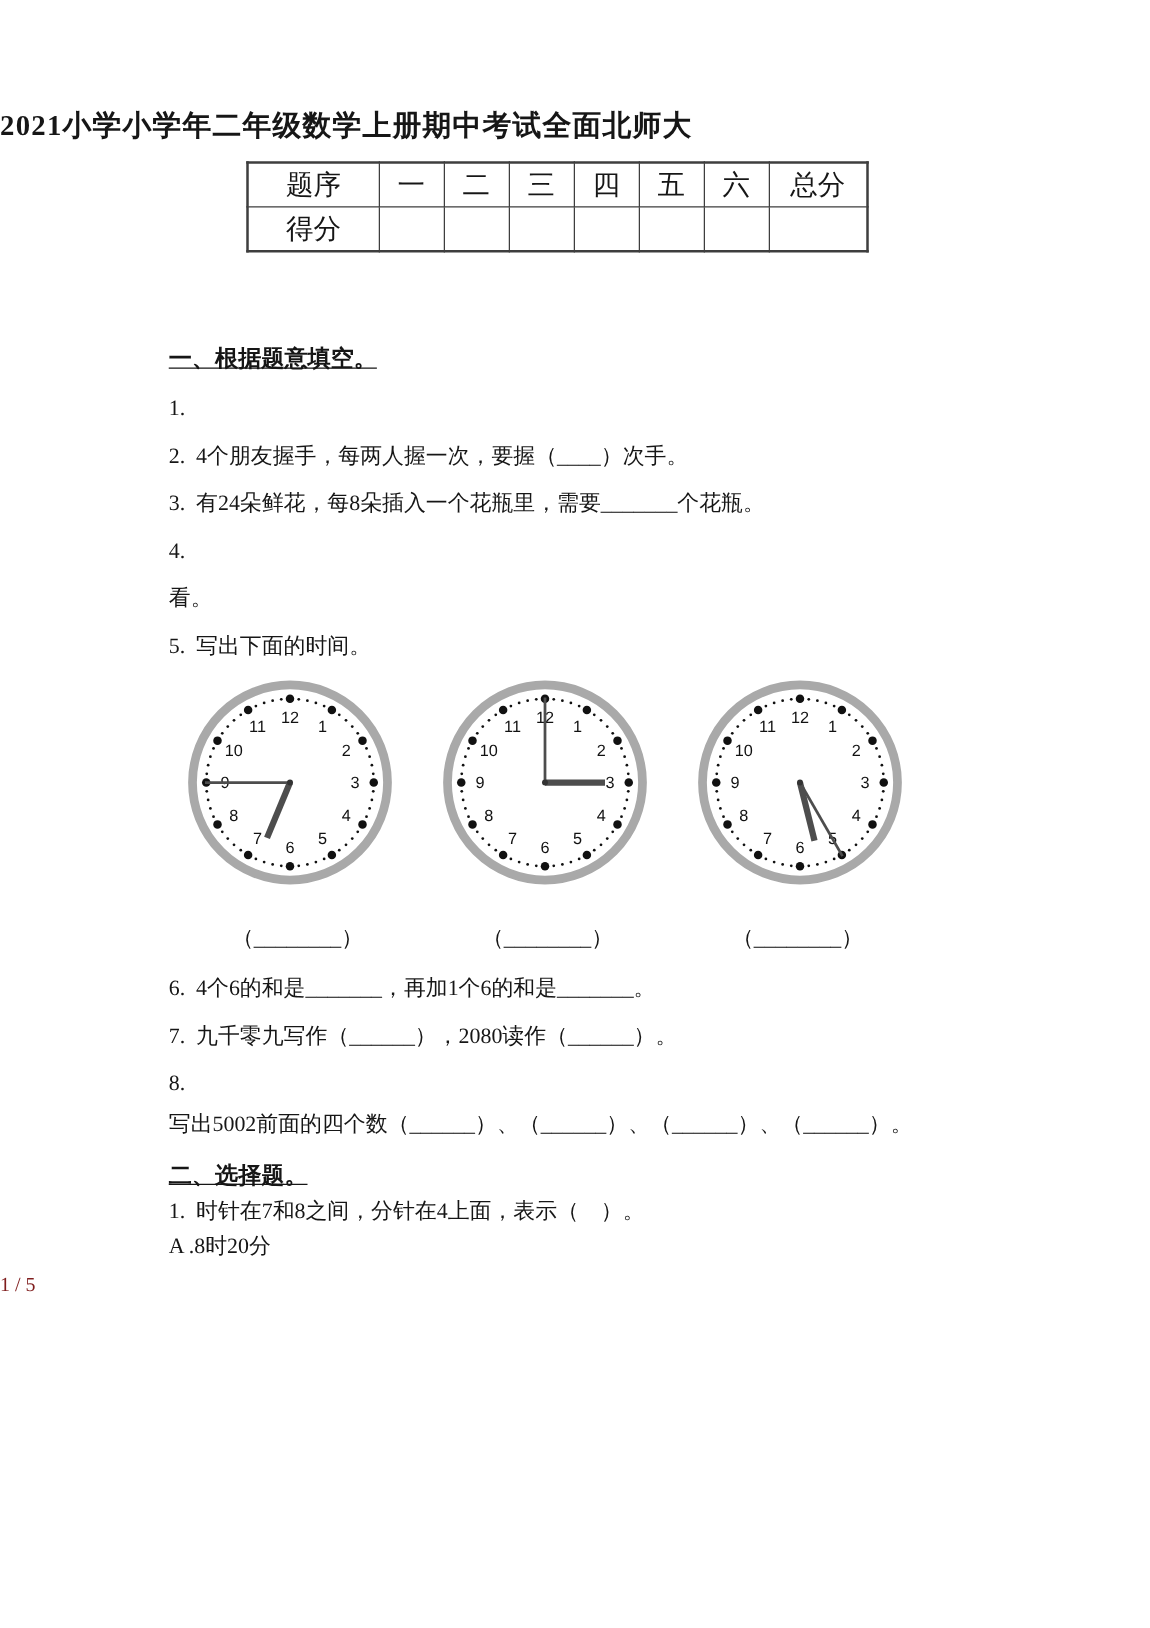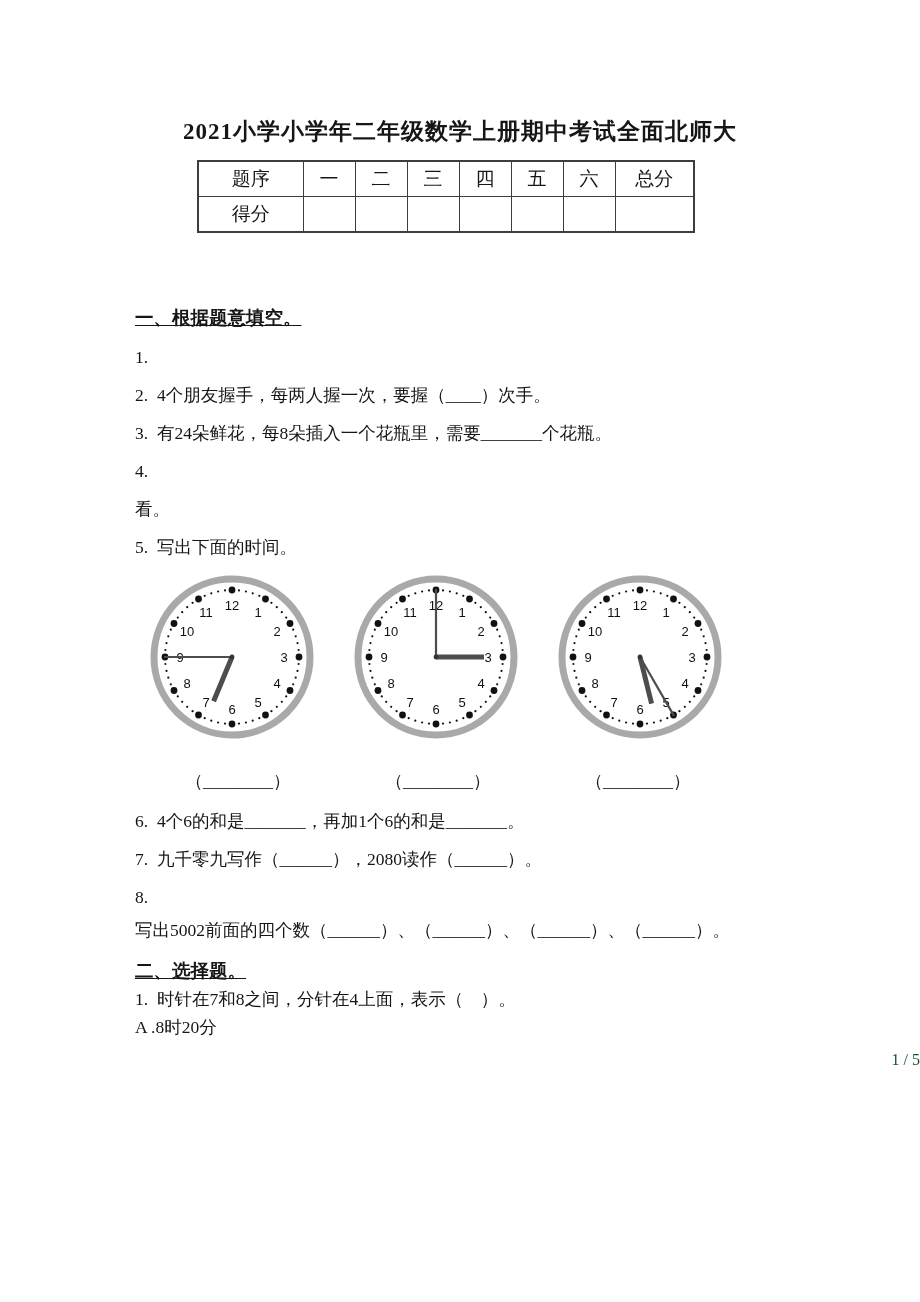--- a/index.html
+++ b/index.html
@@ -3,51 +3,51 @@
 <meta charset="utf-8">
 <style>
   html,body{margin:0;padding:0;}
   body{
     width:920px;height:1302px;background:#ffffff;color:#161616;
     font-family:"Liberation Serif","DejaVu Serif",serif;
     overflow:hidden;
   }
   .page{position:relative;width:920px;height:1302px;}
   .title{
-    padding-top:116px;text-align:center;
+    padding-top:85px;text-align:left;
     font-size:23px;font-weight:700;letter-spacing:1px;
   }
   .info-line{
     margin-top:56px;text-align:center;font-size:17.5px;white-space:pre;
   }
   table.score-table{
     border-collapse:collapse;margin:13px 0 0 197px;
     border:2px solid #3e3e3e;table-layout:fixed;
   }
   table.score-table td{
     border:1.6px solid #3e3e3e;height:34px;padding:0;
-    text-align:center;vertical-align:middle;font-size:19px;
+    text-align:center;vertical-align:middle;font-size:22px;
   }
   .content{padding-left:135px;}
   .sec-heading{
     margin-top:72px;font-size:18.5px;font-weight:700;
     font-family:"Liberation Sans","DejaVu Sans",sans-serif;
     white-space:pre;
     text-decoration:underline;
   }
   .sec-heading.second{margin-top:13px;height:28px;line-height:28px;}
   .line{font-size:17.5px;height:38px;line-height:38px;white-space:pre;}
   .line.first{margin-top:8px;}
   .line.tight{height:28px;line-height:28px;}
   .clocks-row{display:flex;margin-top:6px;padding-left:12px;gap:34px;}
   .clock{width:170px;height:170px;}
   .blanks-row{display:flex;margin-top:26px;font-size:17.5px;height:26px;line-height:26px;padding-left:48px;}
   .blanks-row .blank{width:110px;text-align:center;margin-right:90px;white-space:pre;}
   .footer{
-    margin-top:10px;text-align:right;font-size:16px;color:#14532d;
+    margin-top:10px;text-align:left;font-size:16px;color:#7f1d1d;
   }
 </style>
 </head>
 <body>
 
 <div class="page">
 
   <div class="title">2021小学小学年二年级数学上册期中考试全面北师大</div>
 
 

